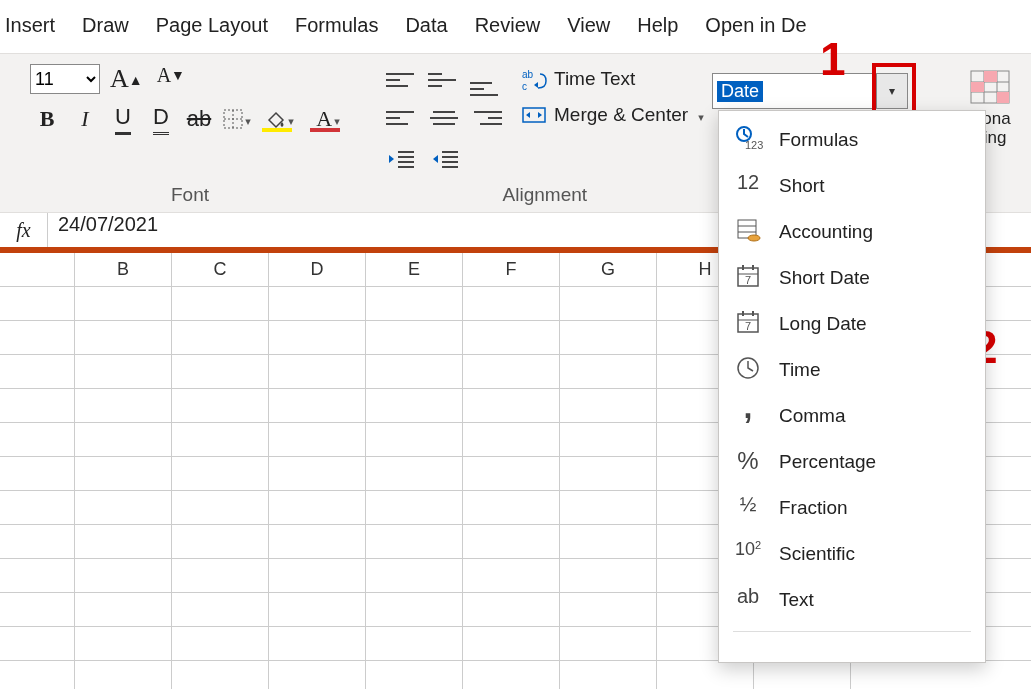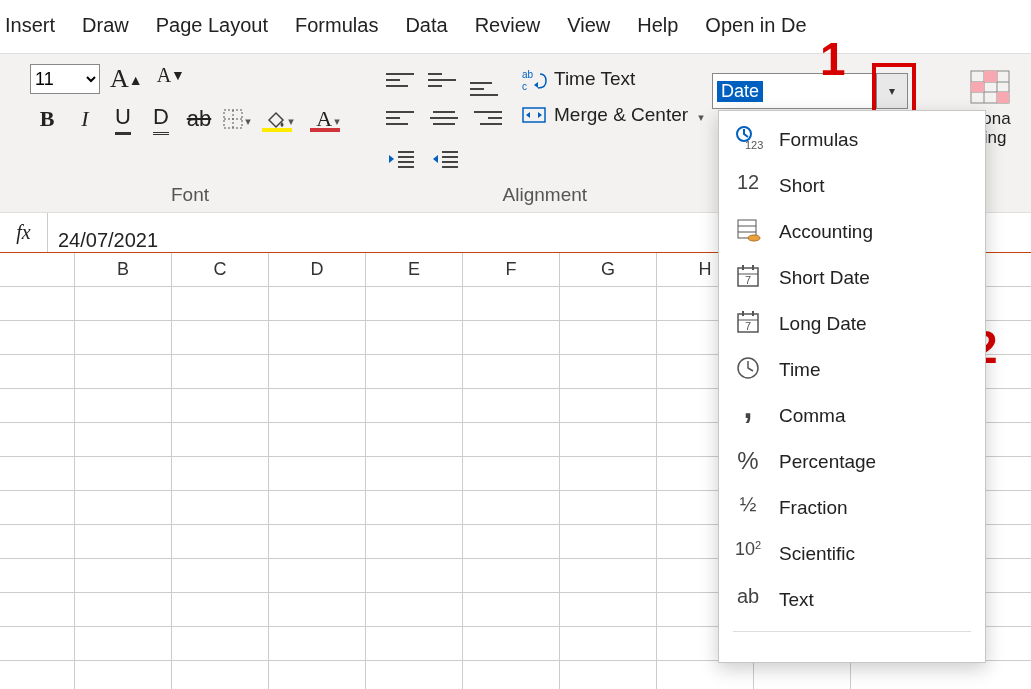--- a/index.html
+++ b/index.html
@@ -45,21 +45,21 @@
   .format-arrow { position:absolute; left:876px; top:73px; width:32px; height:36px; border:1px solid #888; background:#e8e8e8; display:flex; align-items:center; justify-content:center; cursor:pointer;}
   .box-red-1 { position:absolute; border:4px solid #d60000; }
   .box-red-around-arrow { left:872px; top:63px; width:44px; height:54px; }
   .callout-1 { position:absolute; left:820px; top:32px; color:#d60000; font-size:46px; font-weight:700; }
   .callout-2 { position:absolute; left:972px; top:320px; color:#d60000; font-size:46px; font-weight:700; }
 
   .cond-format { position:absolute; left:970px; top:70px; text-align:center; font-size:17px; line-height:1.1; }
   .cond-format .grid-icon { width:40px; height:34px; margin:0 auto 6px auto; position:relative; }
 
   
-  .fbar { display:flex; align-items:flex-end; border-bottom:1px solid #c2410c; height:40px; }
+  .fbar { display:flex; align-items:flex-start; border-bottom:6px solid #c2410c; height:40px; }
   .fx { width:48px; font-style:italic; font-family:"Cambria Math",serif; font-size:20px; text-align:center; border-right:1px solid #ccc; height:100%; display:flex; align-items:center; justify-content:center;}
   .fval { padding-left:10px; font-size:20px; flex:1; }
 
   
   .colhead { display:flex; height:34px; border-bottom:1px solid #ccc; background:#fff;}
   .ch { border-right:1px solid #ccc; display:flex; align-items:center; justify-content:center; font-size:18px; color:#333;}
   .grid { display:flex; flex-direction:column; }
   .grow { display:flex; height:34px; border-bottom:1px solid #ccc;}
   .gcell { border-right:1px solid #ccc; }
   .wA{width:75px;} .wB{width:97px;} .wC{width:97px;} .wD{width:97px;} .wE{width:97px;} .wF{width:97px;} .wG{width:97px;} .wH{width:97px;} .wI{width:97px;}

